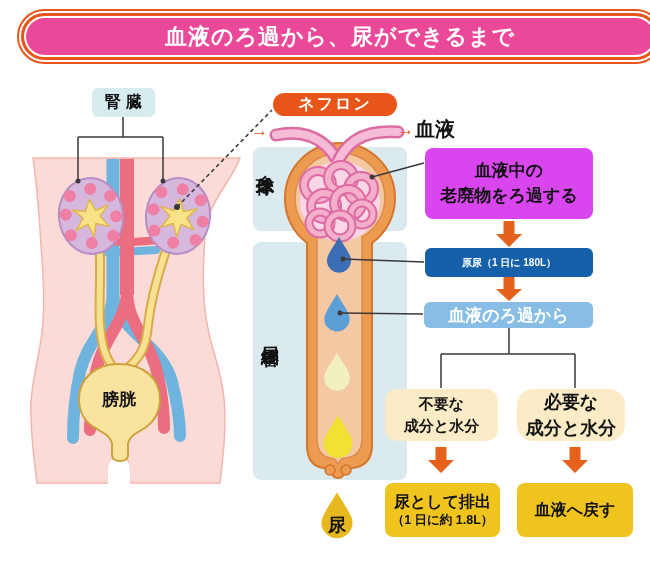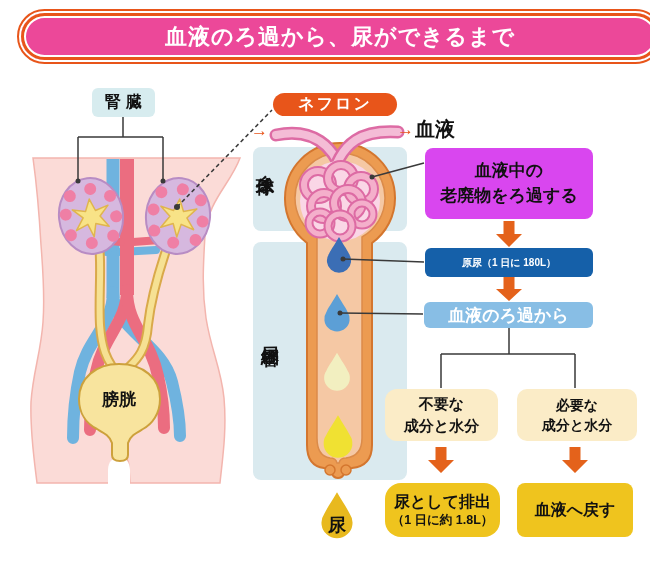--- a/index.html
+++ b/index.html
@@ -38,22 +38,22 @@
   .glom-label{left:256px;top:160px;}
   .tub-label{left:261px;top:332px;}
   .bladder-label{left:91px;top:388px;width:56px;text-align:center;color:#111;font-weight:bold;font-size:17px;}
   .urine-label{left:320px;top:513px;width:34px;text-align:center;color:#111;font-weight:bold;font-size:18px;}
 
   .fbox{display:flex;flex-direction:column;align-items:center;justify-content:center;color:#111;font-weight:bold;text-align:center;}
   .box-filter{left:425px;top:148px;width:168px;height:71px;background:#d946ef;border-radius:8px;font-size:17px;line-height:1.45;}
   .box-genyo{left:425px;top:248px;width:168px;height:29px;background:#1560A9;border-radius:6px;color:#fff;font-size:10px;}
   .box-sort{left:424px;top:302px;width:169px;height:26px;background:#88BEE5;border-radius:6px;color:#fff;font-size:17px;}
   .box-unneeded{left:385px;top:389px;width:113px;height:52px;background:#FBECC7;border-radius:12px;font-size:15px;line-height:1.45;}
-  .box-needed{left:517px;top:389px;width:120px;height:52px;background:#FBECC7;border-radius:10px;font-size:14px;line-height:1.45;}
-  .box-excrete{left:385px;top:483px;width:115px;height:54px;background:#EFC41E;border-radius:16px;font-size:16px;line-height:1.35;}
+  .box-needed{left:517px;top:389px;width:108px;height:52px;background:#FBECC7;border-radius:16px;font-size:18px;line-height:1.45;}
+  .box-excrete{left:385px;top:483px;width:115px;height:54px;background:#EFC41E;border-radius:8px;font-size:16px;line-height:1.35;}
   .box-excrete .sub{font-size:12.5px;}
   .box-return{left:517px;top:483px;width:116px;height:54px;background:#EFC41E;border-radius:8px;font-size:16px;}
 </style>
 </head>
 <body>
 
 <div class="canvas">
 
   <svg class="art" width="650" height="568" viewBox="0 0 650 568">
 

